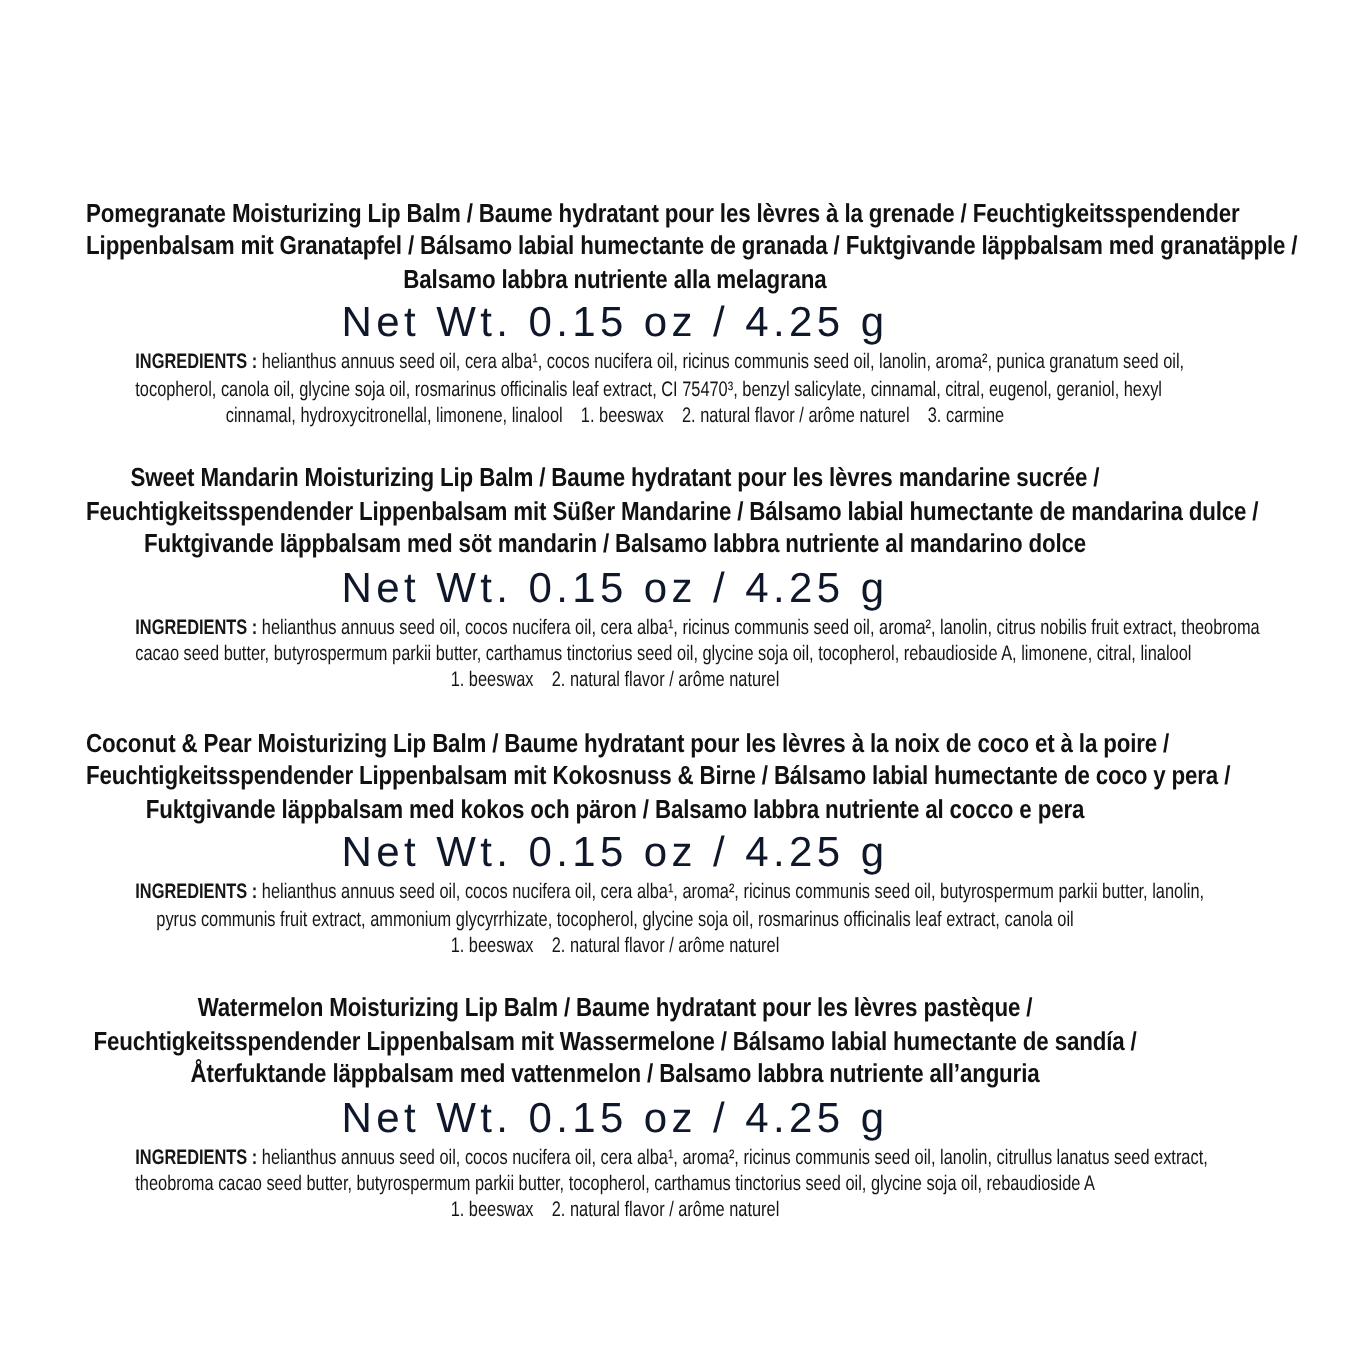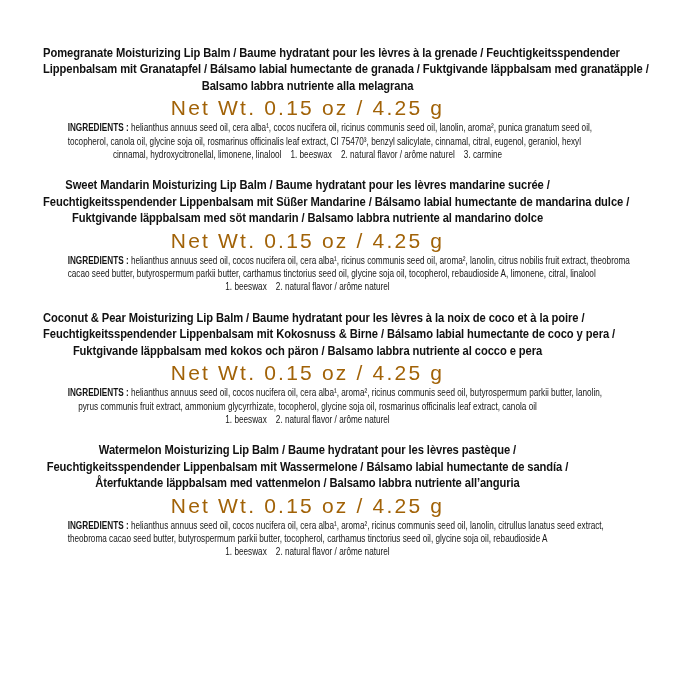--- a/index.html
+++ b/index.html
@@ -10,21 +10,21 @@
   body {
     width: 679px;
     height: 679px;
     background: #ffffff;
     color: #111111;
     font-family: "Liberation Sans", sans-serif;
   }
   .page {
     width: 615px;
     height: 679px;
-    padding-top: 45px;
+    padding-top: 99px;
     box-sizing: border-box;
   }
   .section {
     margin-bottom: 16px;
     text-align: center;
   }
   .title {
     font-weight: 700;
     font-size: 13px;
     line-height: 16.4px;
@@ -34,21 +34,21 @@
     transform: scaleX(0.86);
     transform-origin: 50% 50%;
     color: #111111;
     margin: 0;
   }
   .netwt {
     font-weight: 400;
     font-size: 21px;
     line-height: 25px;
     letter-spacing: 2.2px;
-    color: #a16207;
+    color: #0f172a;
     text-align: center;
     white-space: pre;
     margin: 1px 0 1px 0;
   }
   .ingredients {
     font-weight: 400;
     font-size: 10.5px;
     line-height: 13.4px;
     white-space: pre;
     text-align: center;

